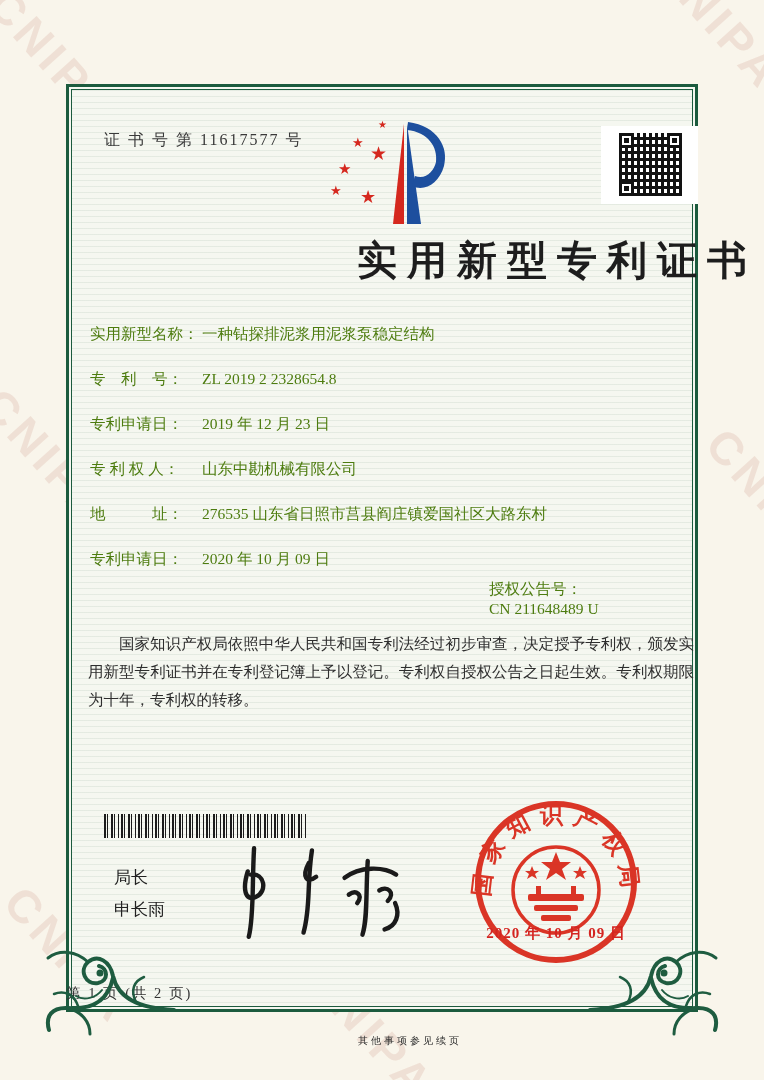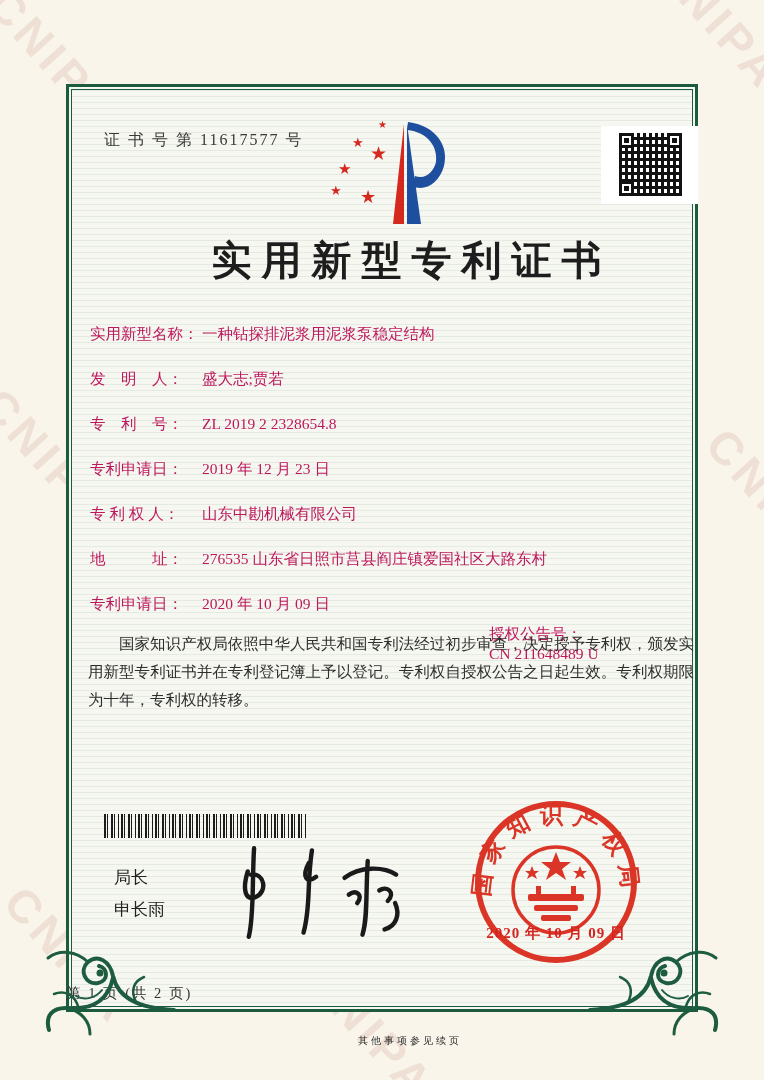--- a/index.html
+++ b/index.html
@@ -23,24 +23,24 @@
   .logo{position:absolute;left:328px;top:120px;width:122px;height:110px;}
   .logo .star{position:absolute;color:#d5281e;line-height:1;}
   .qr-panel{position:absolute;left:601px;top:126px;width:97px;height:78px;background:#ffffff;}
   .qr{position:absolute;left:18px;top:7px;width:63px;height:63px;
       background:
         repeating-linear-gradient(90deg,#121212 0 3px,transparent 3px 6px),
         repeating-linear-gradient(0deg,#121212 0 3px,transparent 3px 7px);}
   .finder{position:absolute;width:9px;height:9px;border:3px solid #121212;background:#fff;}
   .finder::after{content:"";position:absolute;left:2px;top:2px;width:5px;height:5px;background:#121212;}
   .f-tl{left:0;top:0;} .f-tr{right:0;top:0;} .f-bl{left:0;bottom:0;}
-  .title{position:absolute;left:66px;top:233px;width:691px;text-align:center;
+  .title{position:absolute;left:66px;top:233px;width:691px;text-align:right;
          font-size:40px;font-weight:bold;color:#1d1d1d;letter-spacing:10px;}
   
-  .fields{position:absolute;left:90px;top:324px;width:604px;font-size:15.5px;color:#be185d;}
+  .fields{position:absolute;left:90px;top:324px;width:604px;font-size:15.5px;color:#4d7c0f;}
   .frow{display:flex;height:21px;margin-bottom:24px;align-items:baseline;}
   .flabel{flex:0 0 112px;white-space:pre;}
   .fvalue{white-space:pre;}
   .grant-right{position:absolute;left:368px;white-space:pre;margin-top:12px;}
   
   .paras{position:absolute;left:88px;top:630px;width:606px;font-size:15.5px;color:#2e2e2e;
          line-height:28px;text-align:justify;}
   .paras p{margin:0;text-indent:2em;}
   
   .barcode{position:absolute;left:104px;top:814px;width:202px;height:24px;
@@ -128,24 +128,20 @@
       <span class="finder f-bl"></span>
     </div>
   </div>
 
   <div class="title">实用新型专利证书</div>
 
   <div class="fields">
     <div class="frow">
       <span class="flabel">实用新型名称：</span>
       <span class="fvalue">一种钻探排泥浆用泥浆泵稳定结构</span>
-    </div>
-    <div class="frow">
-      <span class="flabel">发　明　人：</span>
-      <span class="fvalue">盛大志;贾若</span>
     </div>
     <div class="frow">
       <span class="flabel">专　利　号：</span>
       <span class="fvalue">ZL 2019 2 2328654.8</span>
     </div>
     <div class="frow">
       <span class="flabel">专利申请日：</span>
       <span class="fvalue">2019 年 12 月 23 日</span>
     </div>
     <div class="frow">

